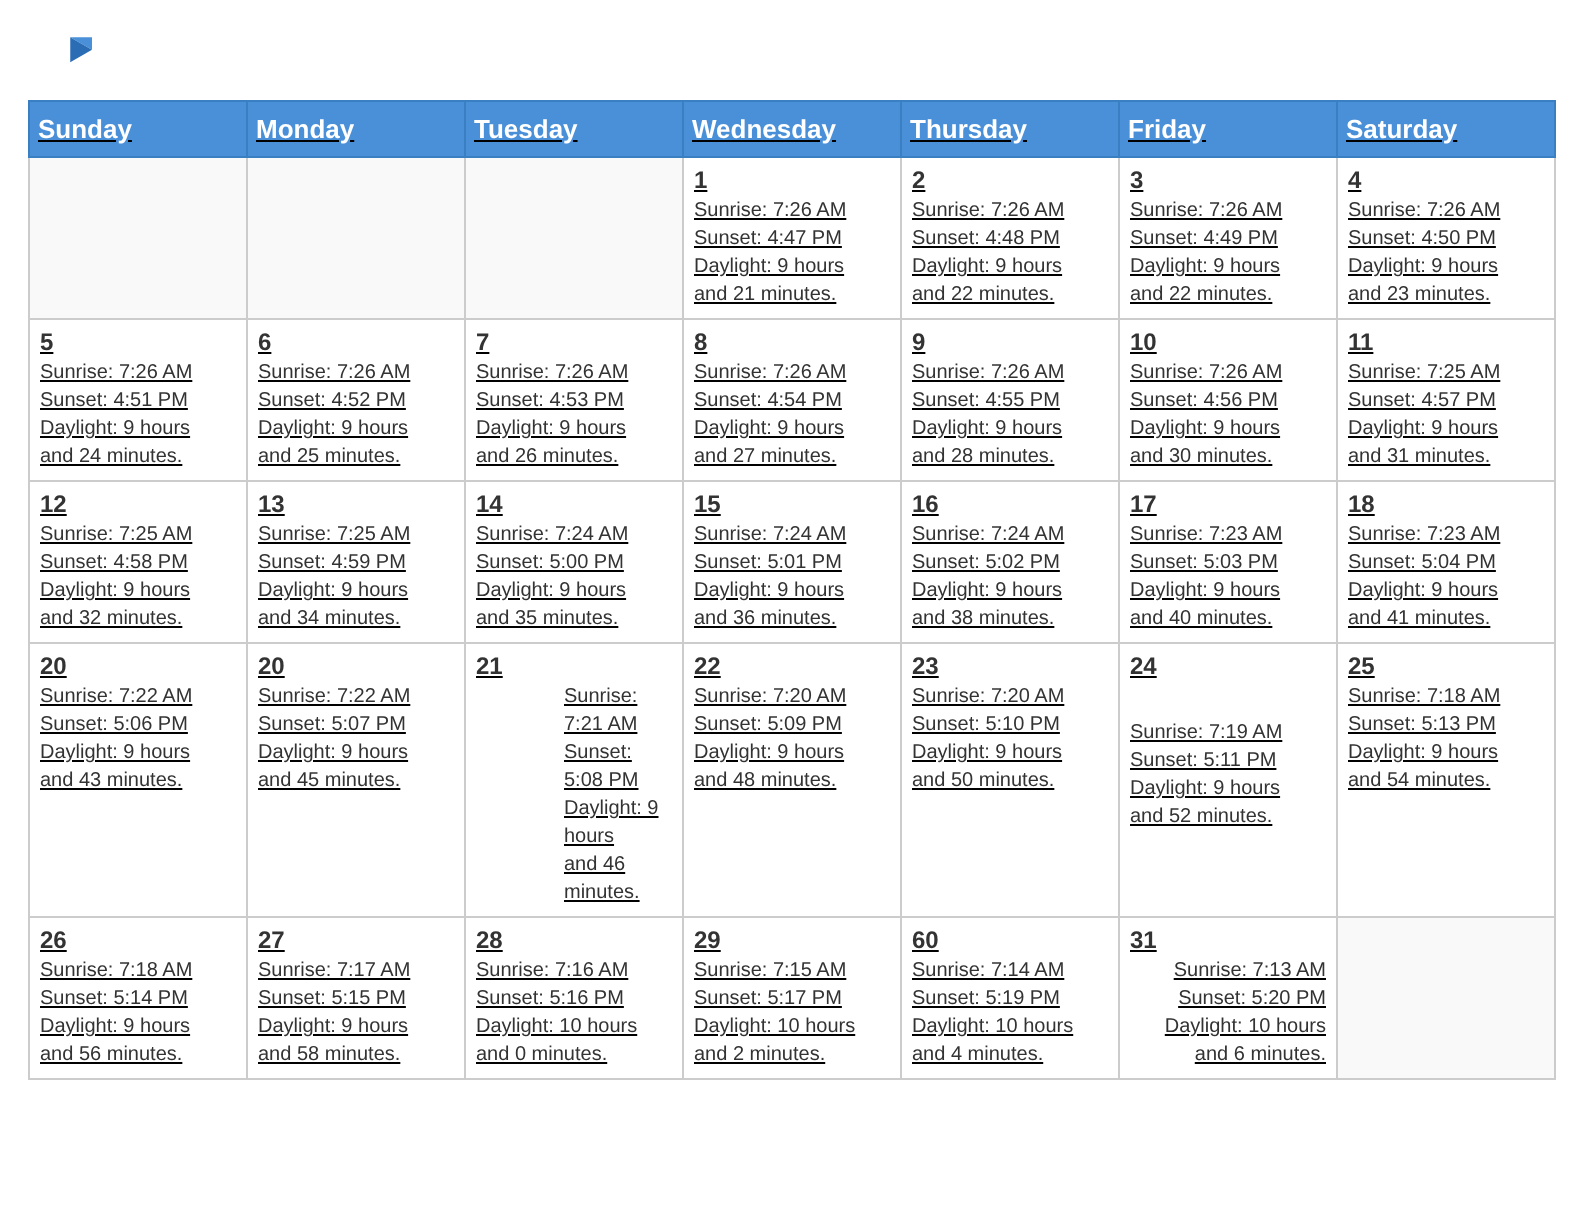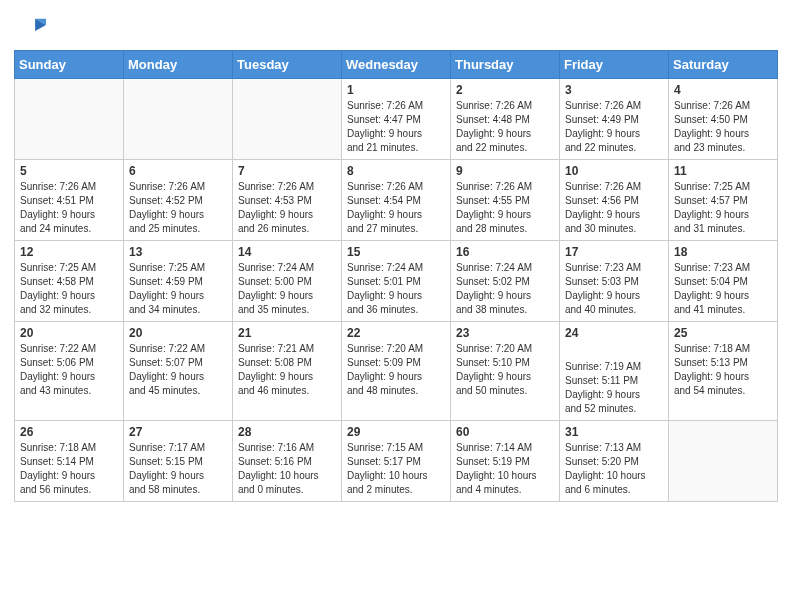--- a/index.html
+++ b/index.html
@@ -92,20 +92,21 @@
       display: block;
       margin-bottom: 2px;
     }
     .day-info {
       font-size: 10px;
       color: #333;
       line-height: 1.4;
     }
     .table-wrap {
       padding: 0 14px 14px 14px;
+      text-decoration: underline;
     }
   </style>
 </head>
 <body>
 
 <div class="page">
   <div class="header">
     <div class="logo">
       <svg class="logo-icon" viewBox="0 0 36 36">
         <polygon points="22,6 36,14 36,6" fill="#4A90D9"></polygon>
@@ -281,21 +282,21 @@
             </td>
             <td>
               <span class="day-num">20</span>
               <div class="day-info" style="white-space: pre-line;">Sunrise: 7:22 AM
 Sunset: 5:07 PM
 Daylight: 9 hours
 and 45 minutes.</div>
             </td>
             <td>
               <span class="day-num">21</span>
-              <div class="day-info" style="white-space: pre-line;">Sunrise: 7:21 AM
+              <div class="day-info" style="white-space: pre-line; margin-left: 44px;">Sunrise: 7:21 AM
 Sunset: 5:08 PM
 Daylight: 9 hours
 and 46 minutes.</div>
             </td>
             <td>
               <span class="day-num">22</span>
               <div class="day-info" style="white-space: pre-line;">Sunrise: 7:20 AM
 Sunset: 5:09 PM
 Daylight: 9 hours
 and 48 minutes.</div>
@@ -353,21 +354,21 @@
             </td>
             <td>
               <span class="day-num">60</span>
               <div class="day-info" style="white-space: pre-line;">Sunrise: 7:14 AM
 Sunset: 5:19 PM
 Daylight: 10 hours
 and 4 minutes.</div>
             </td>
             <td>
               <span class="day-num">31</span>
-              <div class="day-info" style="white-space: pre-line;">Sunrise: 7:13 AM
+              <div class="day-info" style="white-space: pre-line; text-align: right;">Sunrise: 7:13 AM
 Sunset: 5:20 PM
 Daylight: 10 hours
 and 6 minutes.</div>
             </td>
             <td class="empty"></td>
           </tr>
         </tbody>
     </table>
   </div>
 </div>

